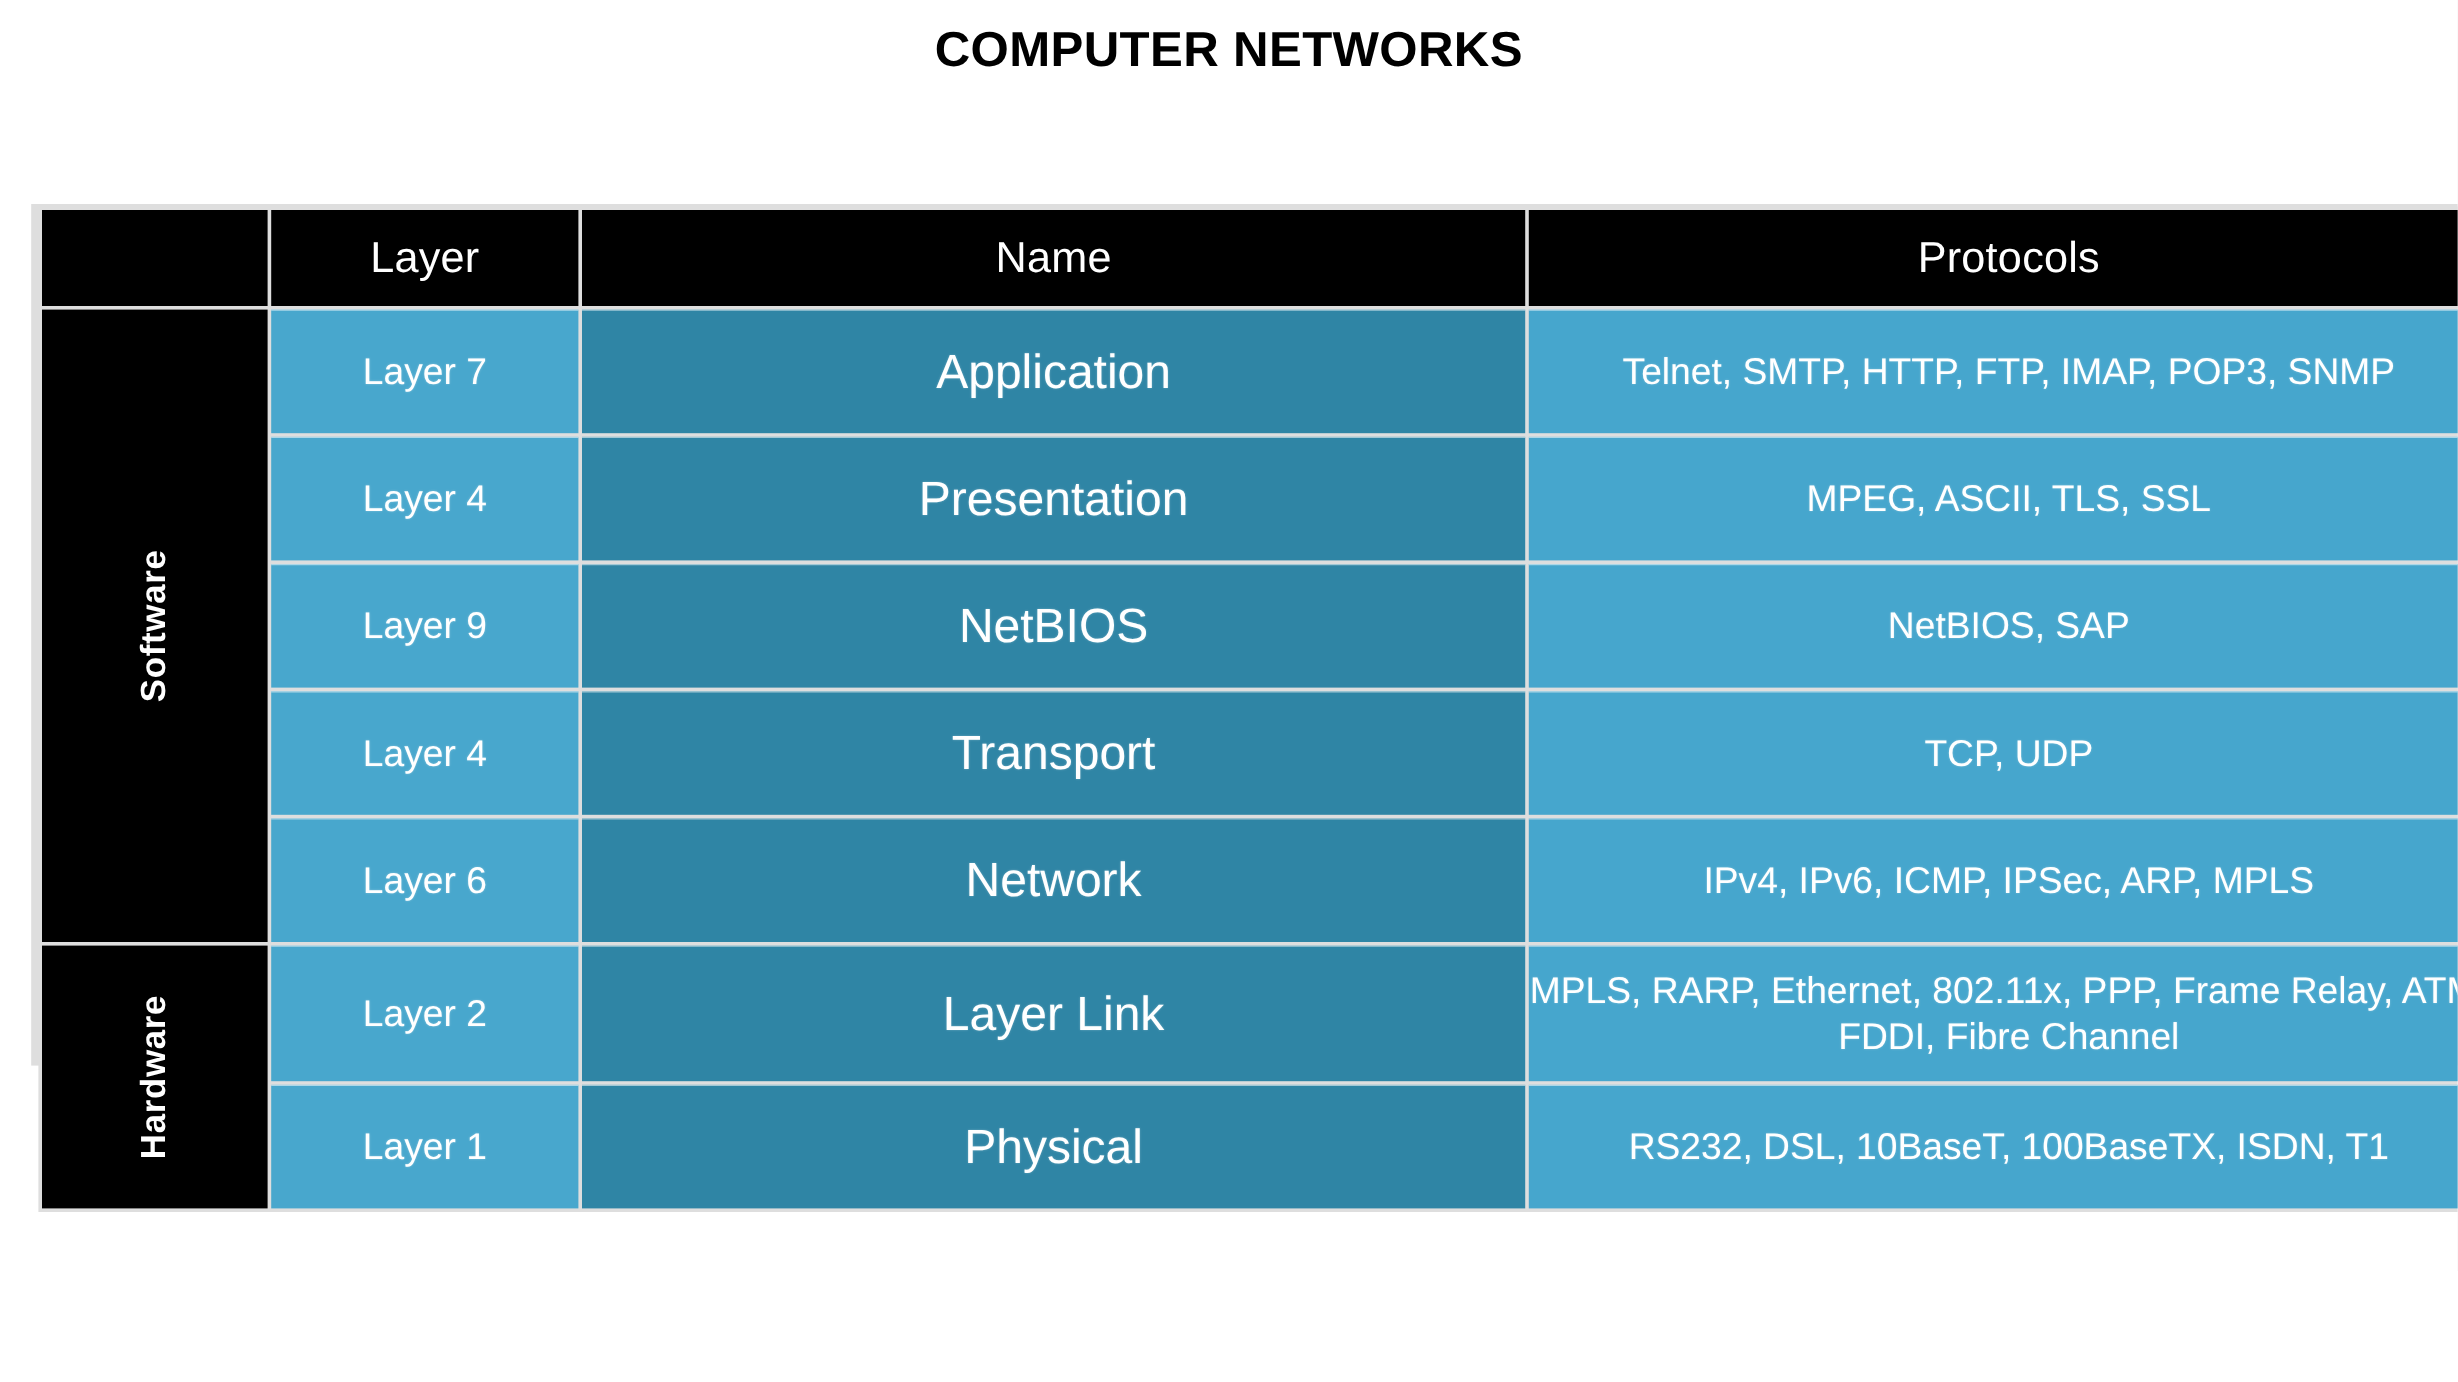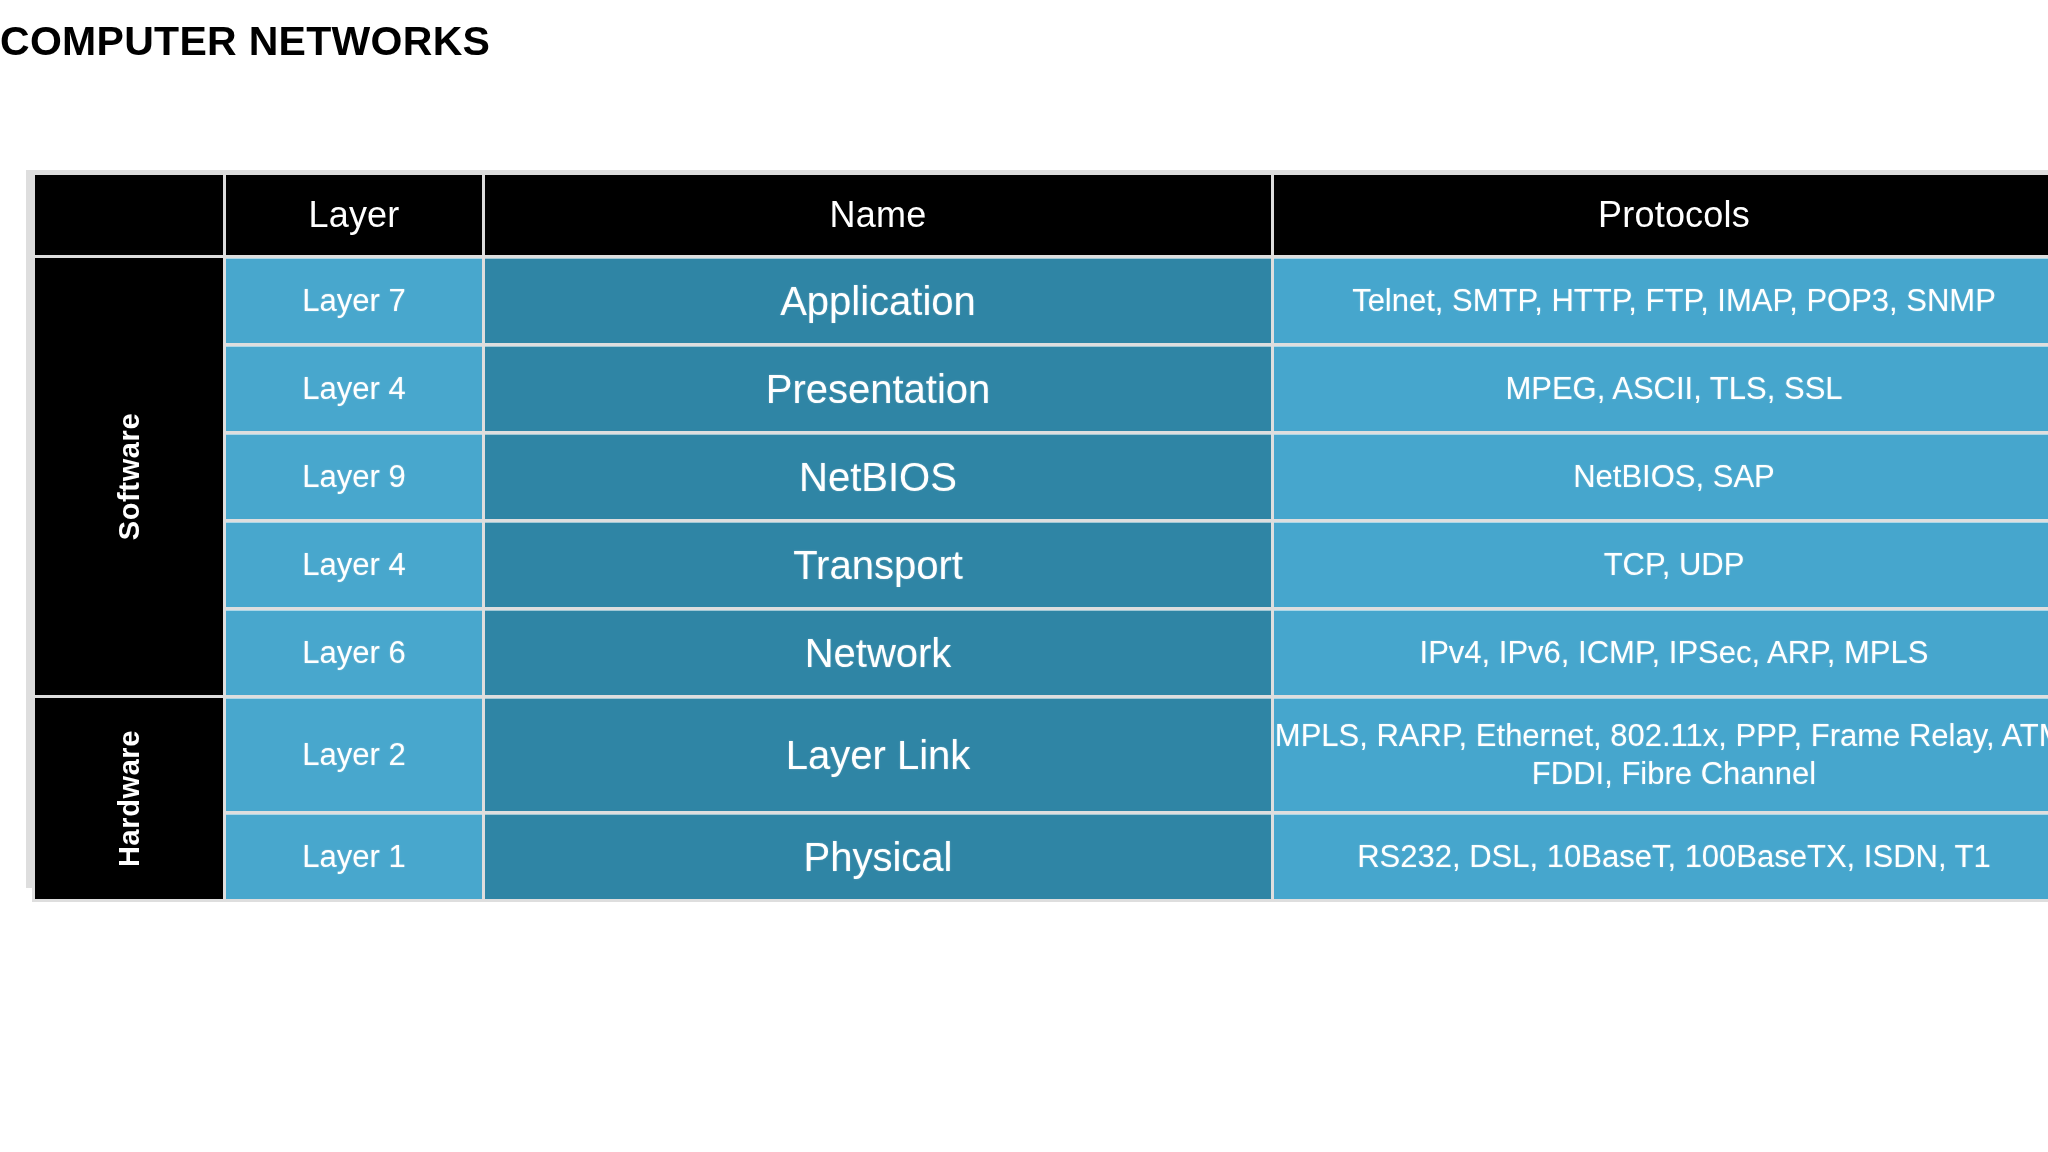--- a/index.html
+++ b/index.html
@@ -14,21 +14,21 @@
     font-family: "Liberation Sans", sans-serif;
     position: relative;
   }
 
   
   .page-title {
     position: absolute;
     top: 18px;
     left: 0;
     width: 2048px;
-    text-align: left;
+    text-align: center;
     font-family: "Liberation Sans", sans-serif;
     font-weight: bold;
     font-size: 41px;
     letter-spacing: 0.3px;
     color: #000000;
     white-space: nowrap;
   }
 
   
   .table-shell {
@@ -118,21 +118,21 @@
   .proto-cell {
     background: #46a6cd;
     font-size: 31px;
     color: #f2fbff;
     text-shadow: 0 0 2px rgba(255,255,255,0.3);
     font-family: "Liberation Sans", sans-serif;
     line-height: 1.22;
     padding: 0 14px;
   }
 
-  tr.row-normal td { height: 85px; }
+  tr.row-normal td { height: 103px; }
   tr.row-tall   td { height: 113px; }
 
   
   .layer-cell, .name-cell, .proto-cell {
     border-top: 1px solid rgba(255,255,255,0.55);
   }
 </style>
 </head>
 <body>
 

